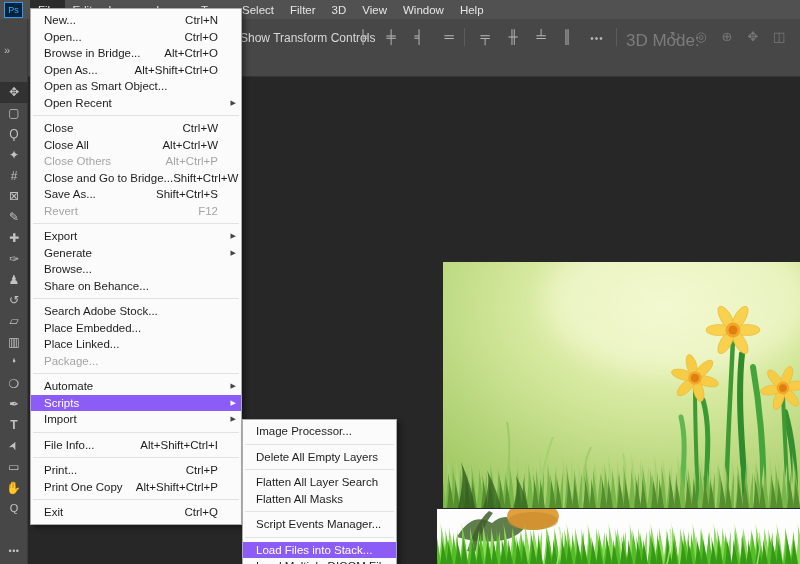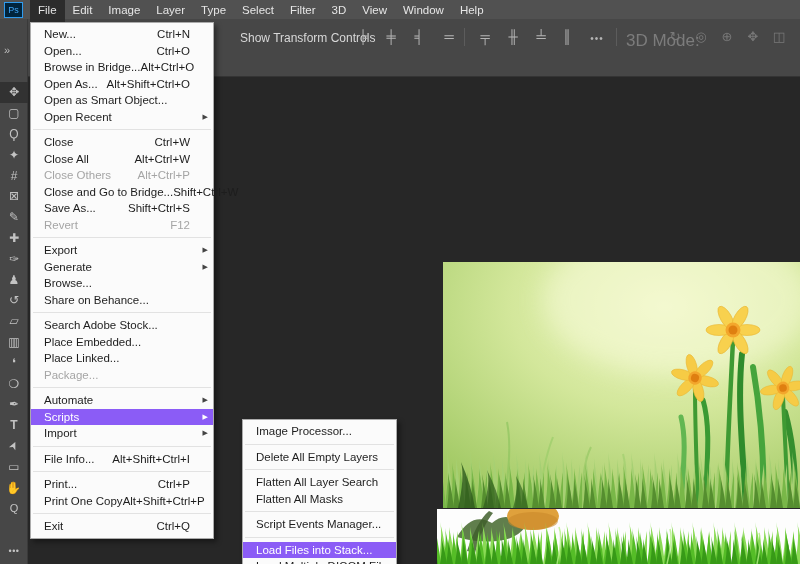--- a/index.html
+++ b/index.html
@@ -41,21 +41,21 @@
     font-size:9px;letter-spacing:.5px}
 
   
   .canvas{position:absolute;left:28px;top:77px;width:772px;height:487px;background:#272727}
   .photo-main{position:absolute;left:443px;top:262px;width:357px;height:246px;z-index:2}
   .photo-strip{position:absolute;left:437px;top:509px;width:363px;height:55px;z-index:2}
 
   
   .menu{position:absolute;background:#fbfbfb;border:1px solid #ababab;
     box-shadow:3px 3px 5px rgba(0,0,0,.4);padding:3px 0;font-size:11.5px;color:#1d1d1d}
-  .filemenu{left:30px;top:22px;width:184px;z-index:50}
+  .filemenu{left:30px;top:8px;width:212px;z-index:50}
   .submenu{left:242px;top:419px;width:155px;z-index:51}
   .mrow{height:16.5px;display:flex;align-items:center;padding:0 5px 0 13px;white-space:nowrap}
   .mrow .ml{flex:0 0 auto}
   .mrow .ms{margin-left:auto;padding-right:9px}
   .mrow .ma{width:9px;font-size:7px;text-align:right;color:#444}
   .mrow.dis{color:#a5a5a5}
   .mrow.hl{background:#8b5cf6;color:#fff}
   .mrow.hl .ma{color:#fff}
   .msep{height:1px;background:#e2e2e2;margin:4px 2px}
 </style>

